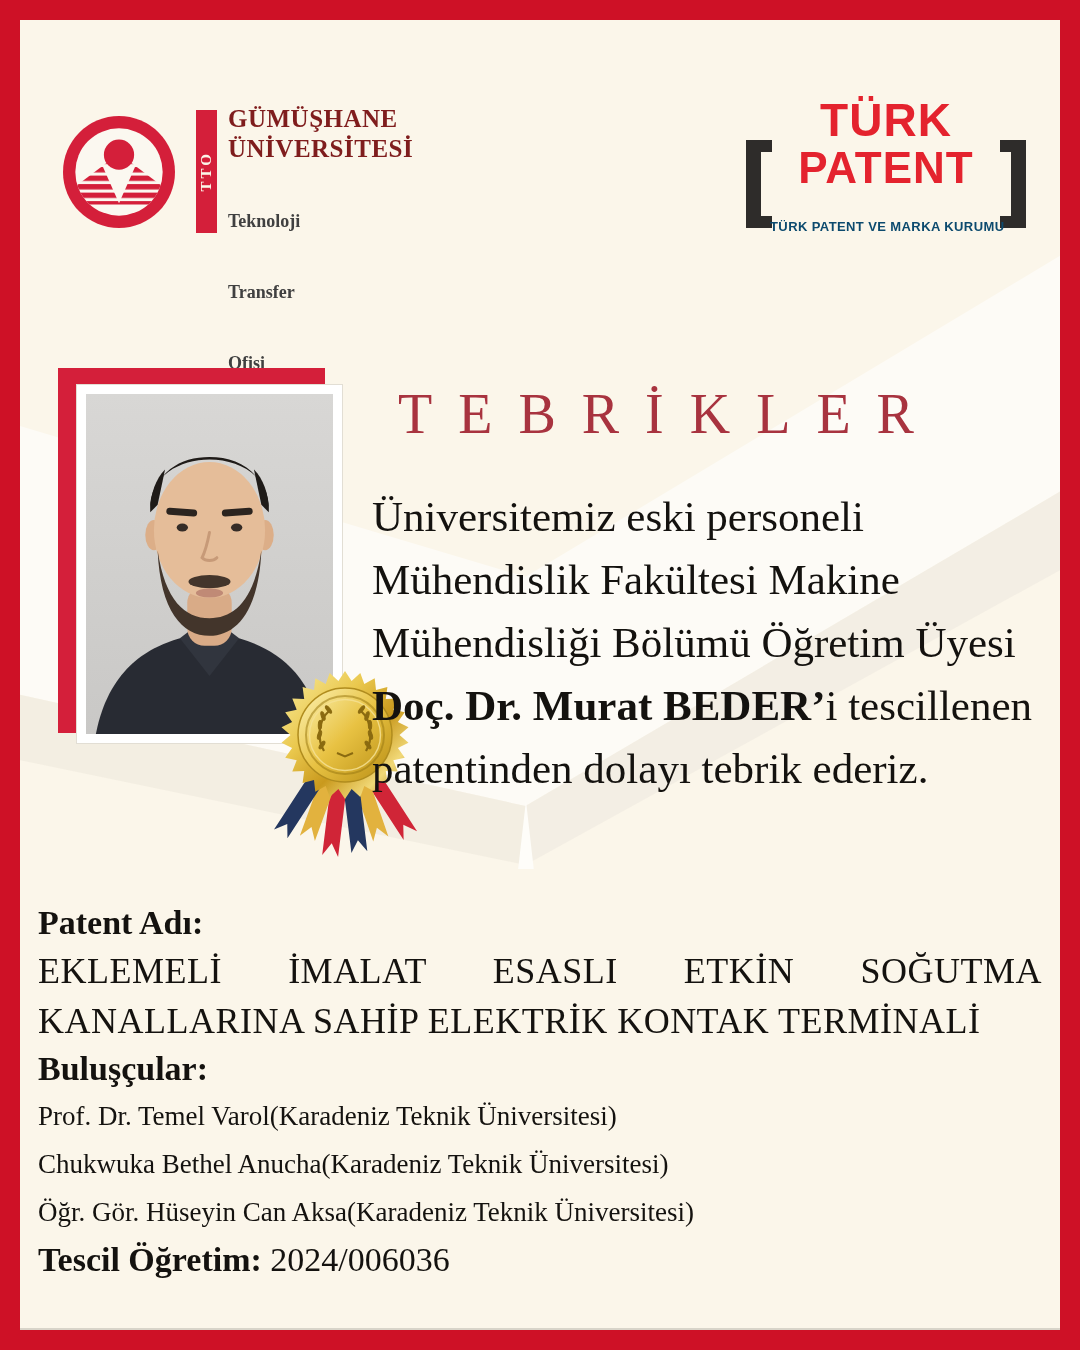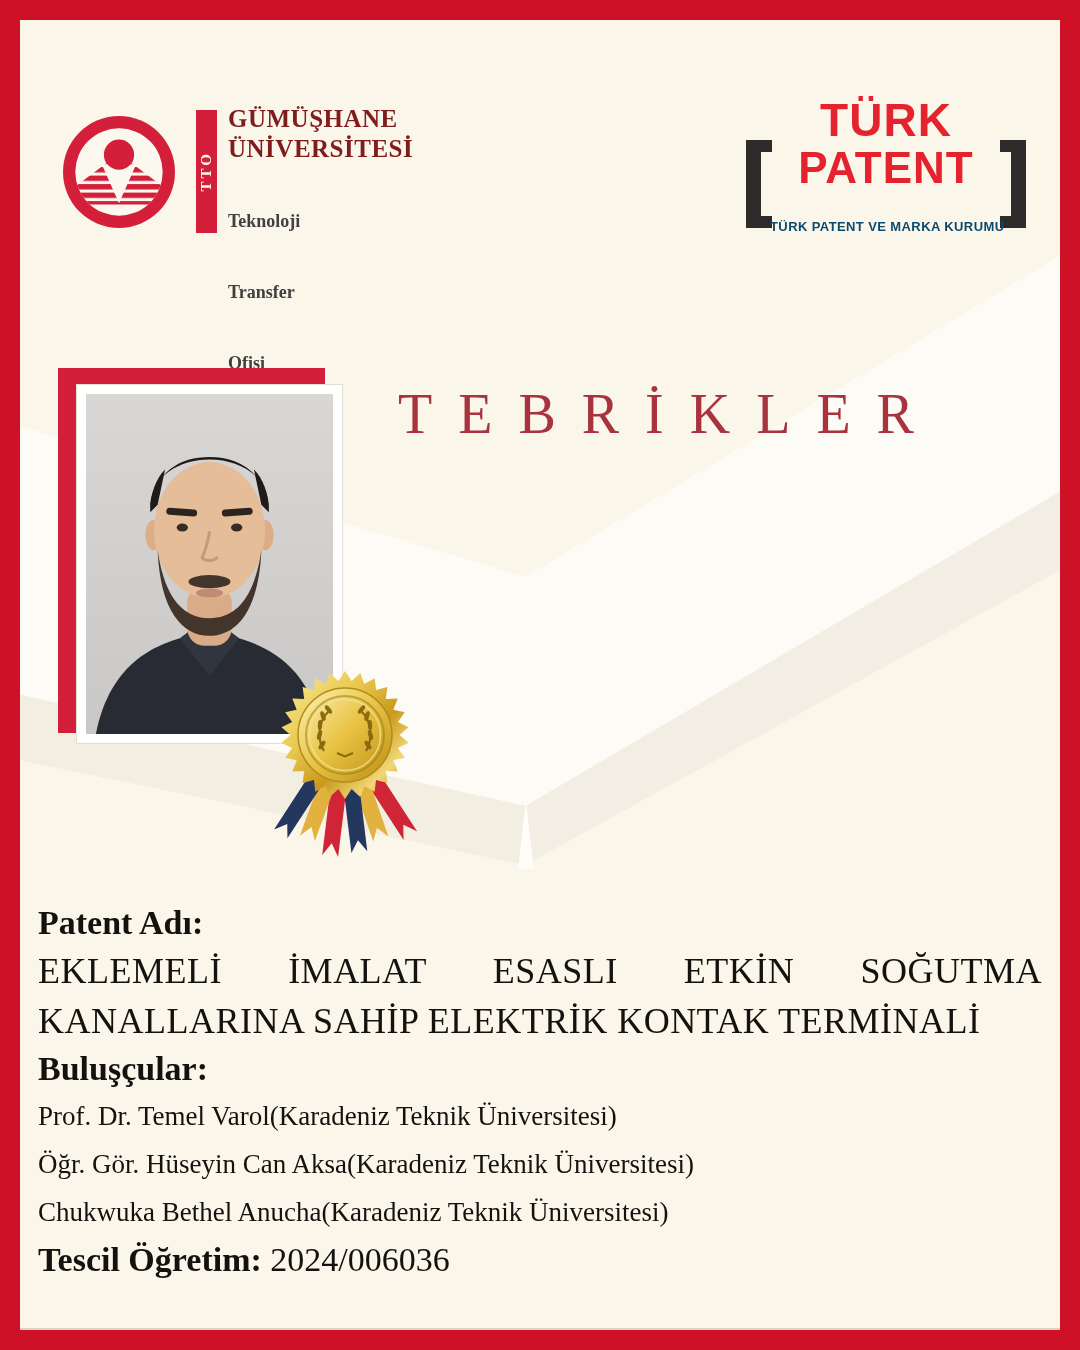--- a/index.html
+++ b/index.html
@@ -168,28 +168,35 @@
         <ellipse cx="120.5" cy="80" rx="4.5" ry="1.7" transform="rotate(72 120.5 80)"></ellipse>
         <ellipse cx="120" cy="70" rx="4.5" ry="1.7" transform="rotate(88 120 70)"></ellipse>
         <ellipse cx="117" cy="61" rx="4.5" ry="1.7" transform="rotate(108 117 61)"></ellipse>
         <ellipse cx="111.5" cy="54.5" rx="4.5" ry="1.7" transform="rotate(128 111.5 54.5)"></ellipse>
         <path d="M87,98 L95,101.5 L103,98" fill="none" stroke-width="2"></path>
       </g>
     </svg>
 
     <div class="congrats">
       <h1>TEBRİKLER</h1>
+      <div class="message">
+        <p>Üniversitemiz eski personeli</p>
+        <p>Mühendislik Fakültesi Makine</p>
+        <p>Mühendisliği Bölümü Öğretim Üyesi</p>
+        <p><strong>Doç. Dr. Murat BEDER’</strong><span>i tescillenen</span></p>
+        <p>patentinden dolayı tebrik ederiz.</p>
+      </div>
     </div>
 
     <div class="patent-info">
       <div class="pi-label">Patent Adı:</div>
       <div class="pi-title1">EKLEMELİ İMALAT ESASLI ETKİN SOĞUTMA</div>
       <div class="pi-title2">KANALLARINA SAHİP ELEKTRİK KONTAK TERMİNALİ</div>
       <div class="pi-label">Buluşçular:</div>
       <div class="pi-inventor">Prof. Dr. Temel Varol(Karadeniz Teknik Üniversitesi)</div>
+      <div class="pi-inventor">Chukwuka Bethel Anucha(Karadeniz Teknik Üniversitesi)</div>
       <div class="pi-inventor">Öğr. Gör. Hüseyin Can Aksa(Karadeniz Teknik Üniversitesi)</div>
-      <div class="pi-inventor">Chukwuka Bethel Anucha(Karadeniz Teknik Üniversitesi)</div>
       <div class="pi-tescil"><strong>Tescil Öğretim:</strong> <span>2024/006036</span></div>
     </div>
 
     <div class="bottom-hairline"></div>
   </div>
 </div>
 
 </body></html>

